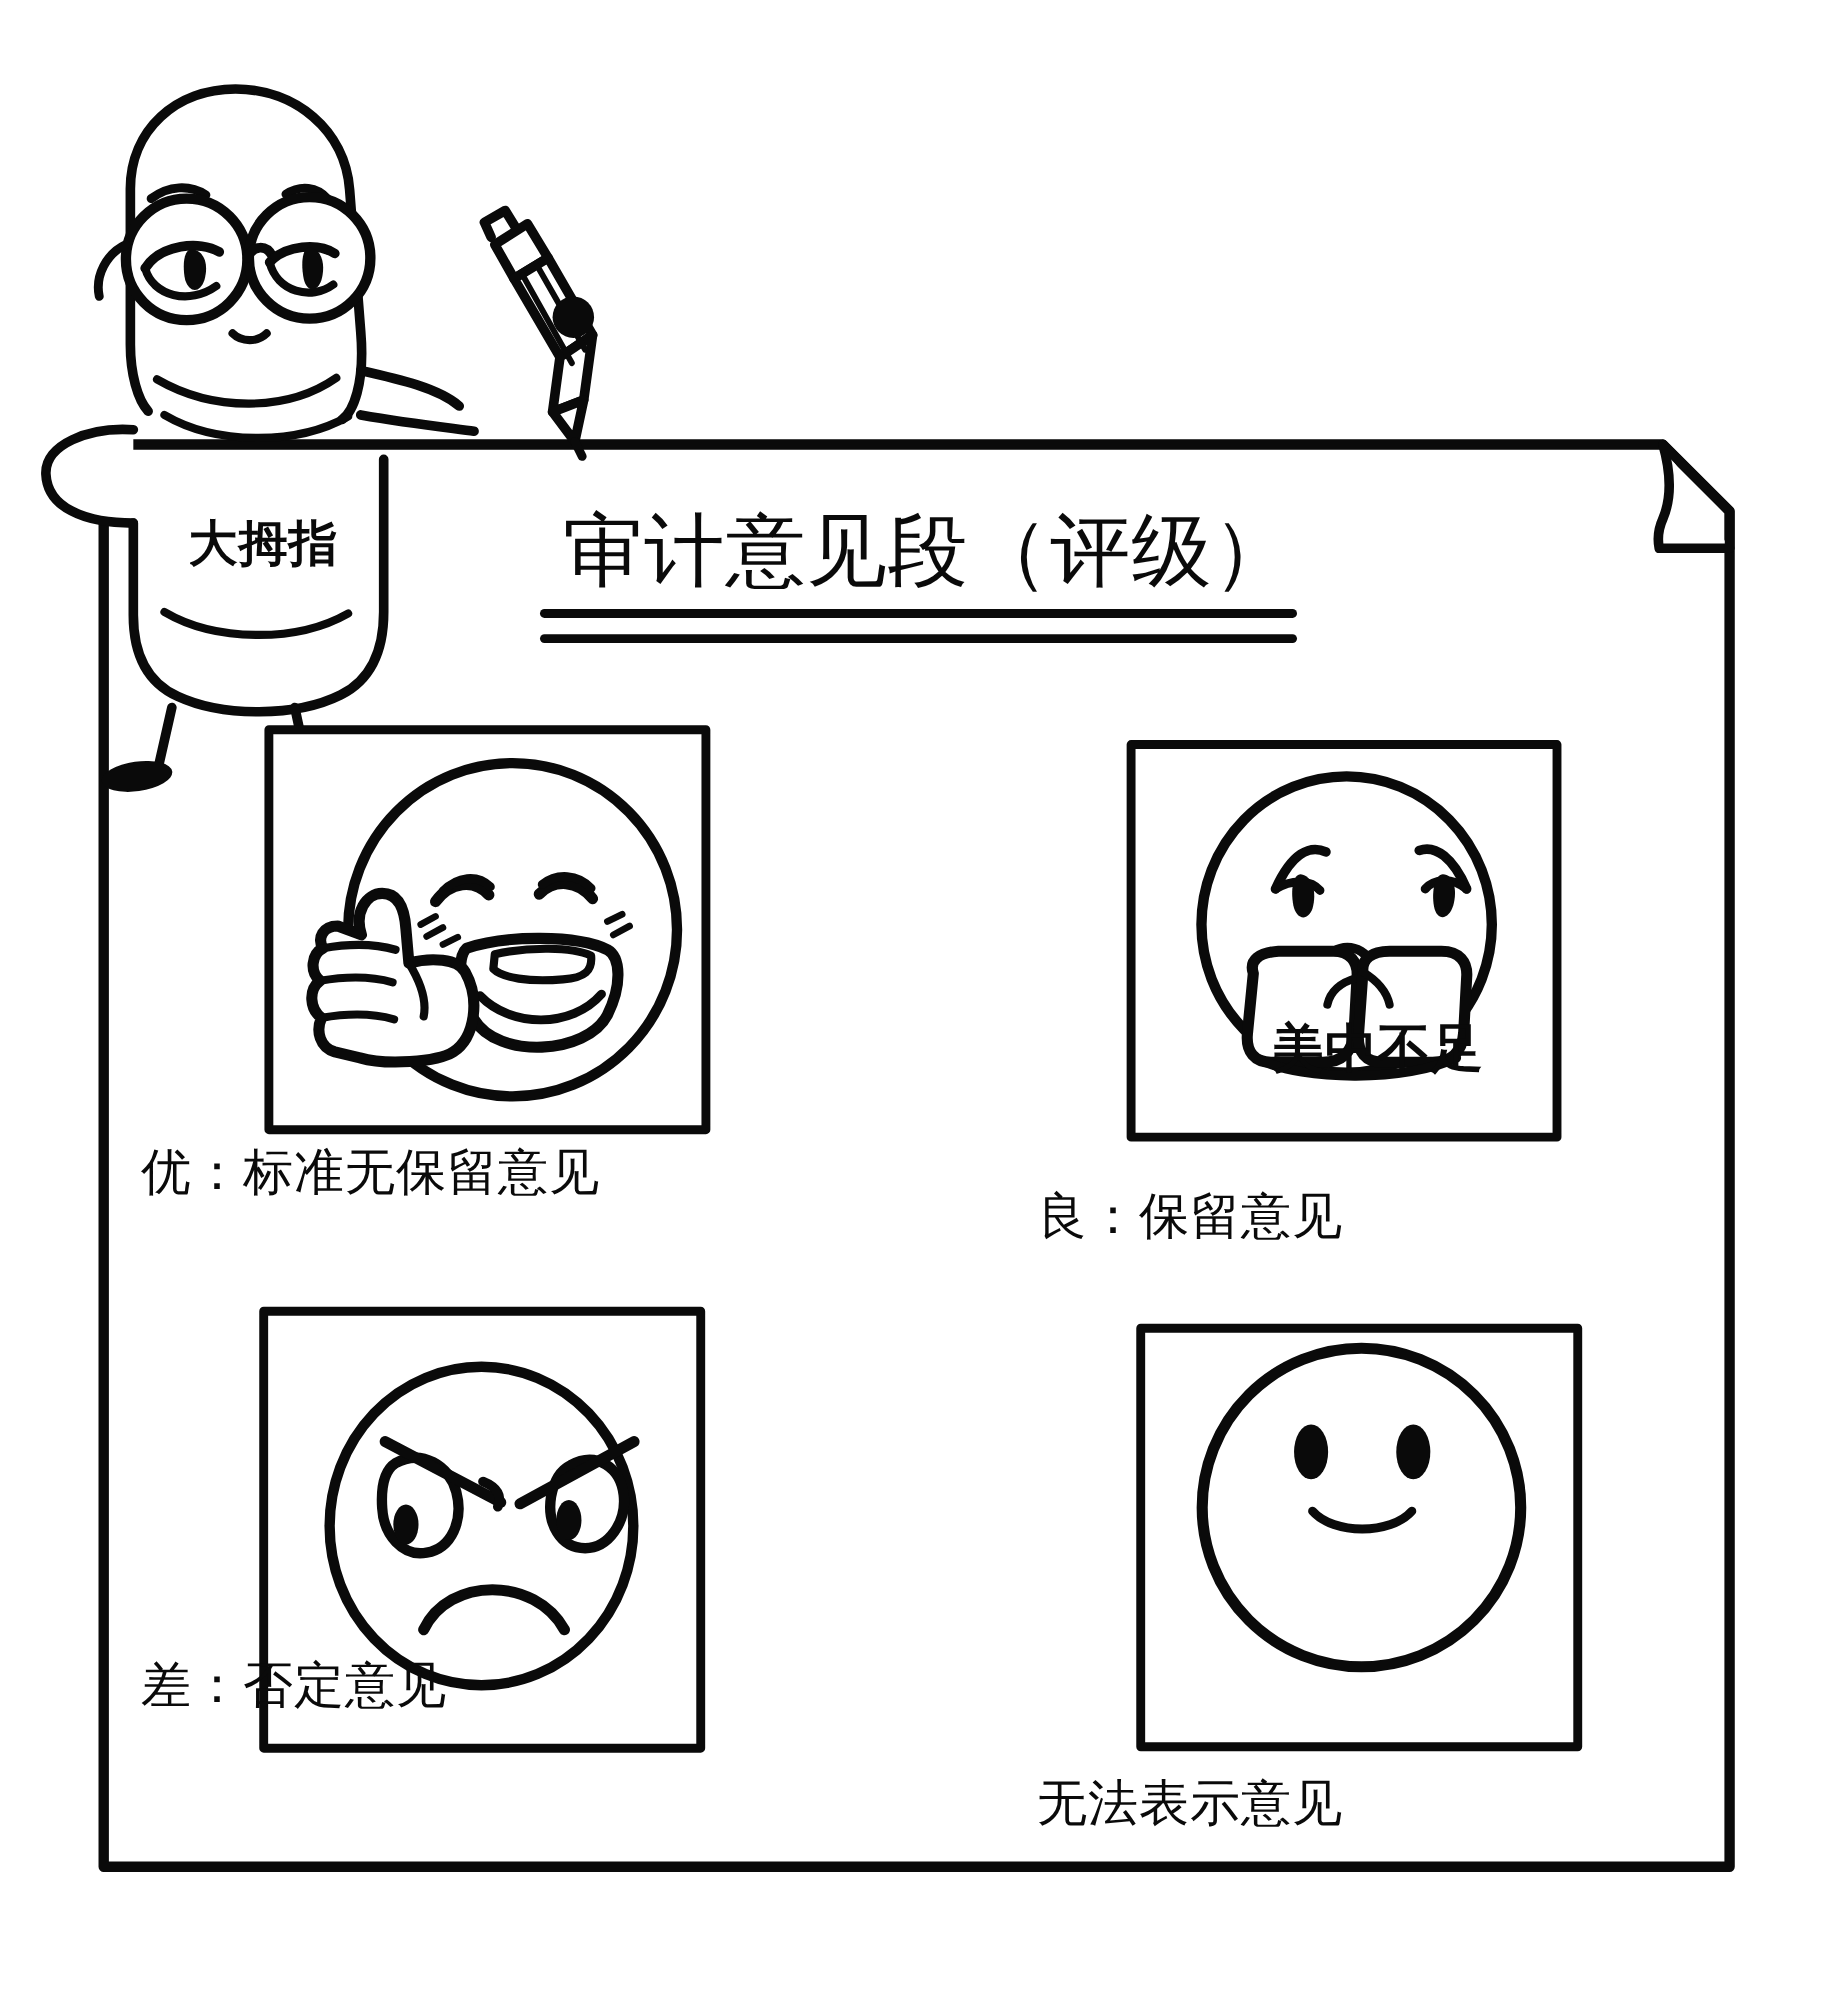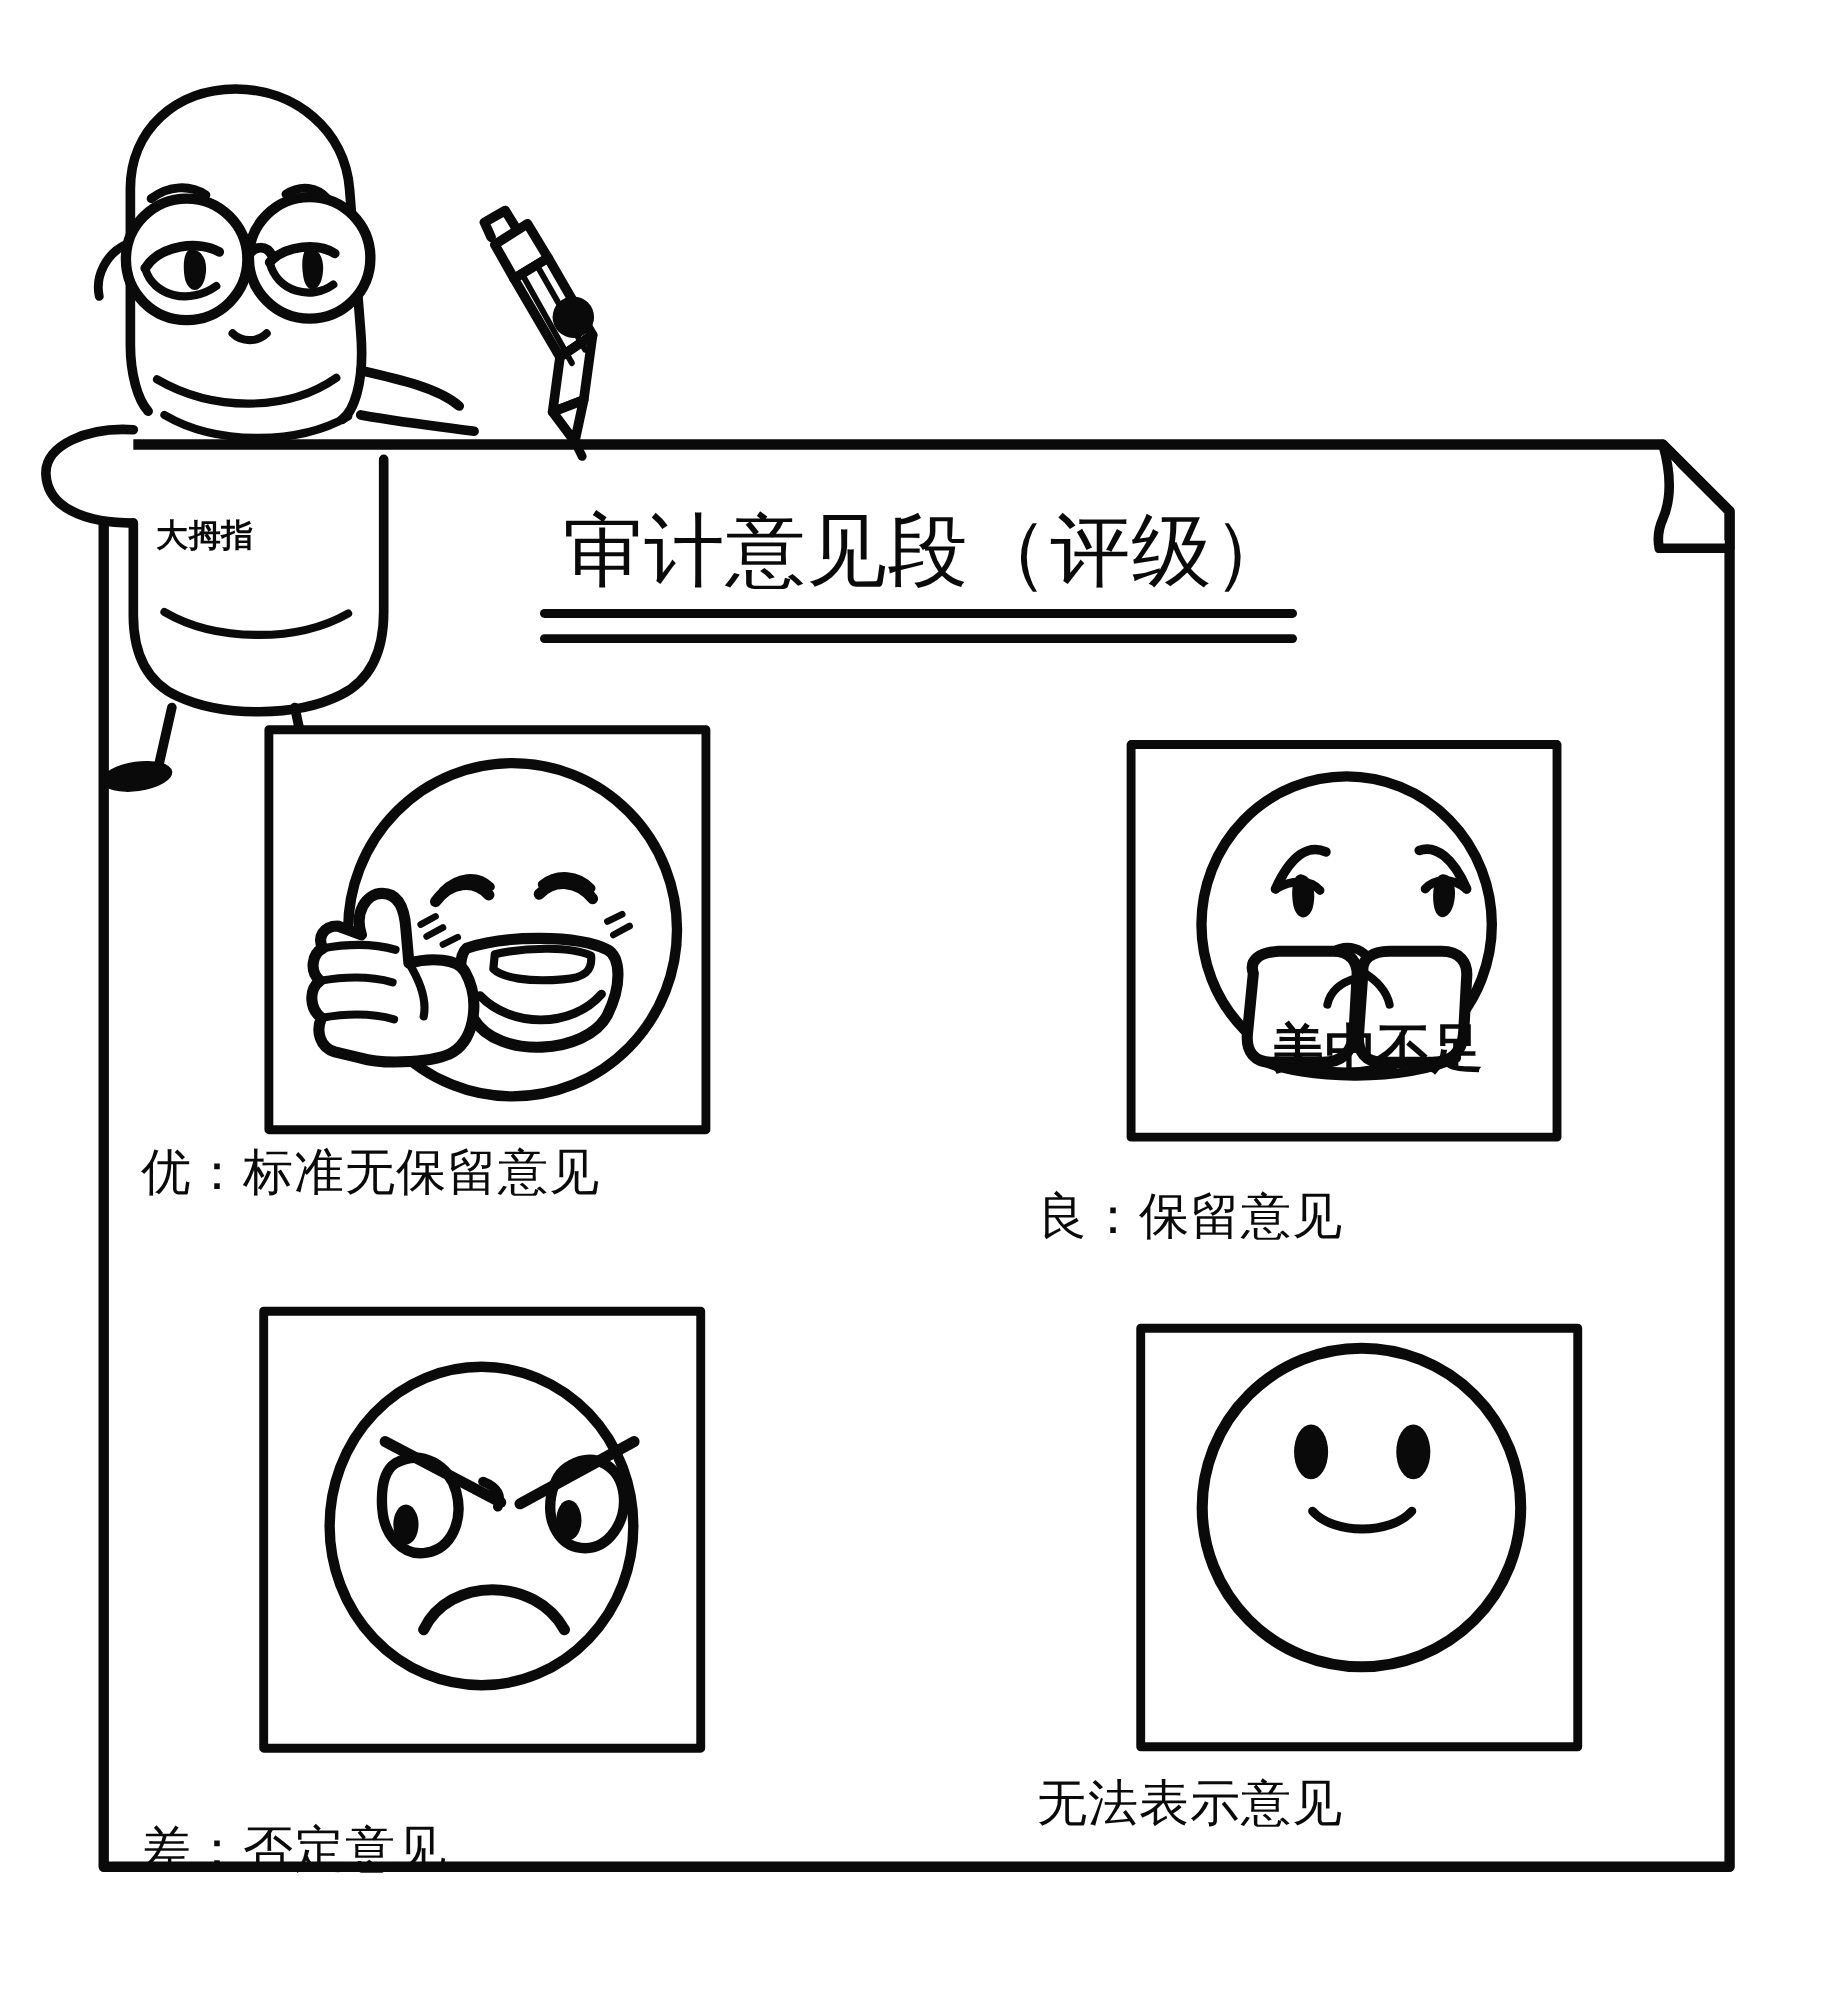--- a/index.html
+++ b/index.html
@@ -34,38 +34,39 @@
     font-family: "DejaVu Sans", "Liberation Sans", sans-serif;
     white-space: nowrap;
     letter-spacing: 0.02em;
     line-height: 1;
     user-select: none;
   }
   .t-mascot {
     left: 156px;
     top: 519px;
     width: 215px;
-    font-size: 32px;
+    text-align: center;
+    font-size: 49px;
     font-weight: 600;
   }
   .t-title {
     left: 519px;
     top: 511px;
     font-size: 80px;
     font-weight: 500;
     letter-spacing: 0.015em;
     margin-left: 44px;
   }
   .t-cap {
     font-size: 50px;
     font-weight: 400;
   }
   .t-cap1 { left: 141px; top: 1147px; width: 667px; }
   .t-cap2 { left: 1037px; top: 1147px; width: 645px; margin-top: 44px; }
-  .t-cap3 { left: 141px; top: 1824px; width: 667px; }
+  .t-cap3 { left: 141px; top: 1660px; width: 667px; }
   .t-cap4 { left: 1037px; top: 1778px; width: 645px; }
   .t-inbox {
     font-size: 52px;
     font-weight: 700;
     text-align: center;
   }
   .t-inbox2 { left: 1104px; top: 1022px; width: 548px; }
   .t-inbox4 { left: 1074px; top: 1637px; width: 607px; font-size: 49px; }
 </style>
 </head>

